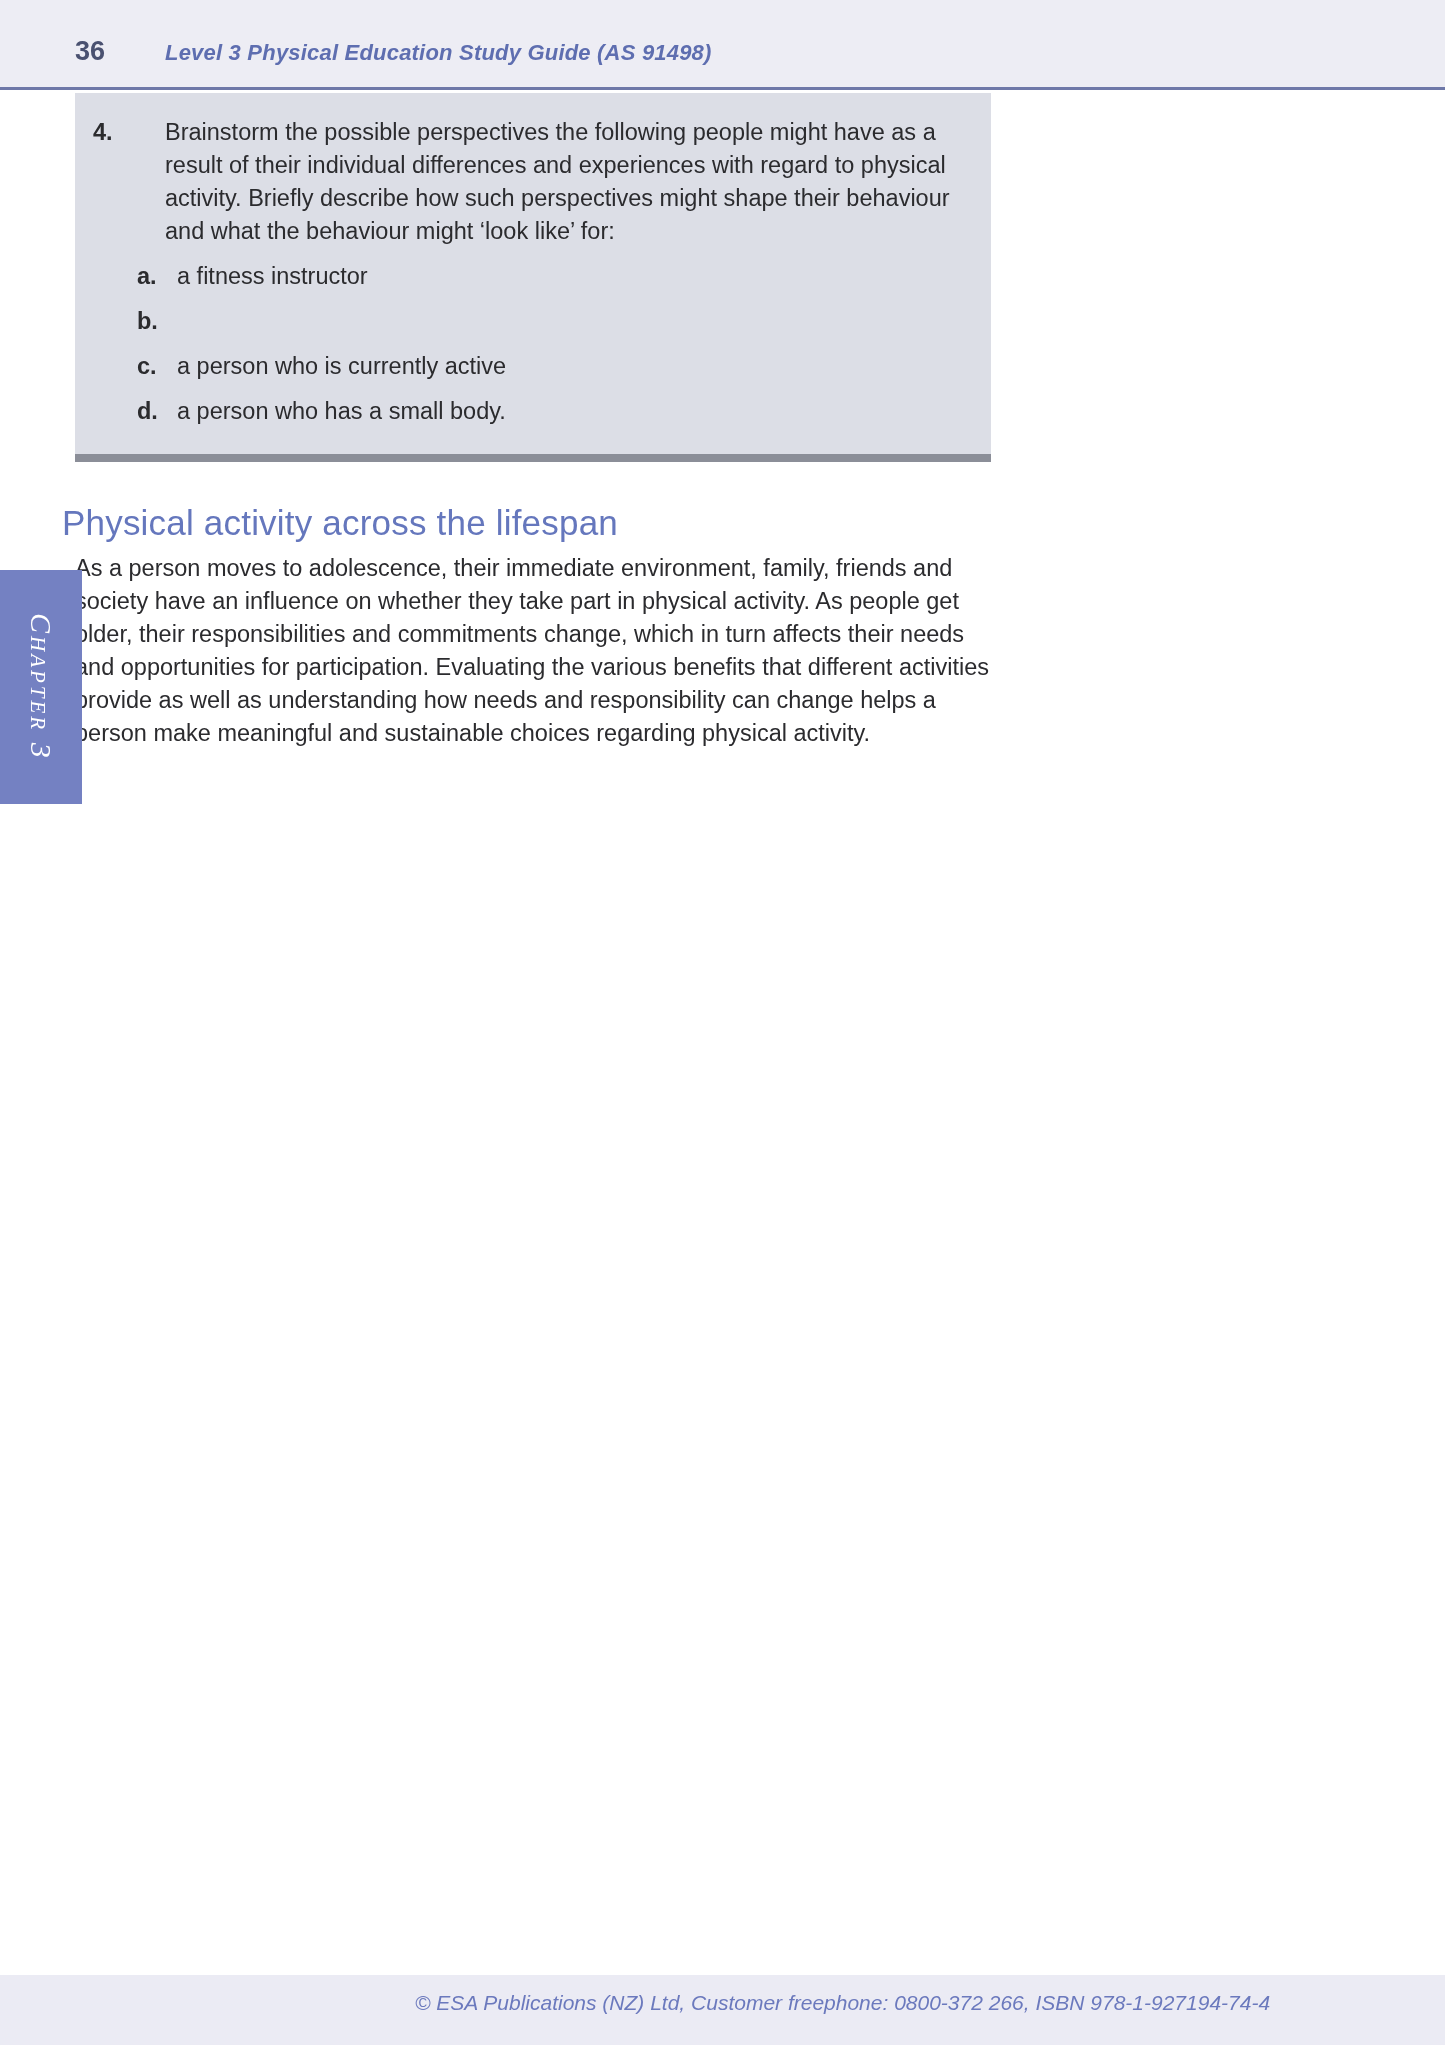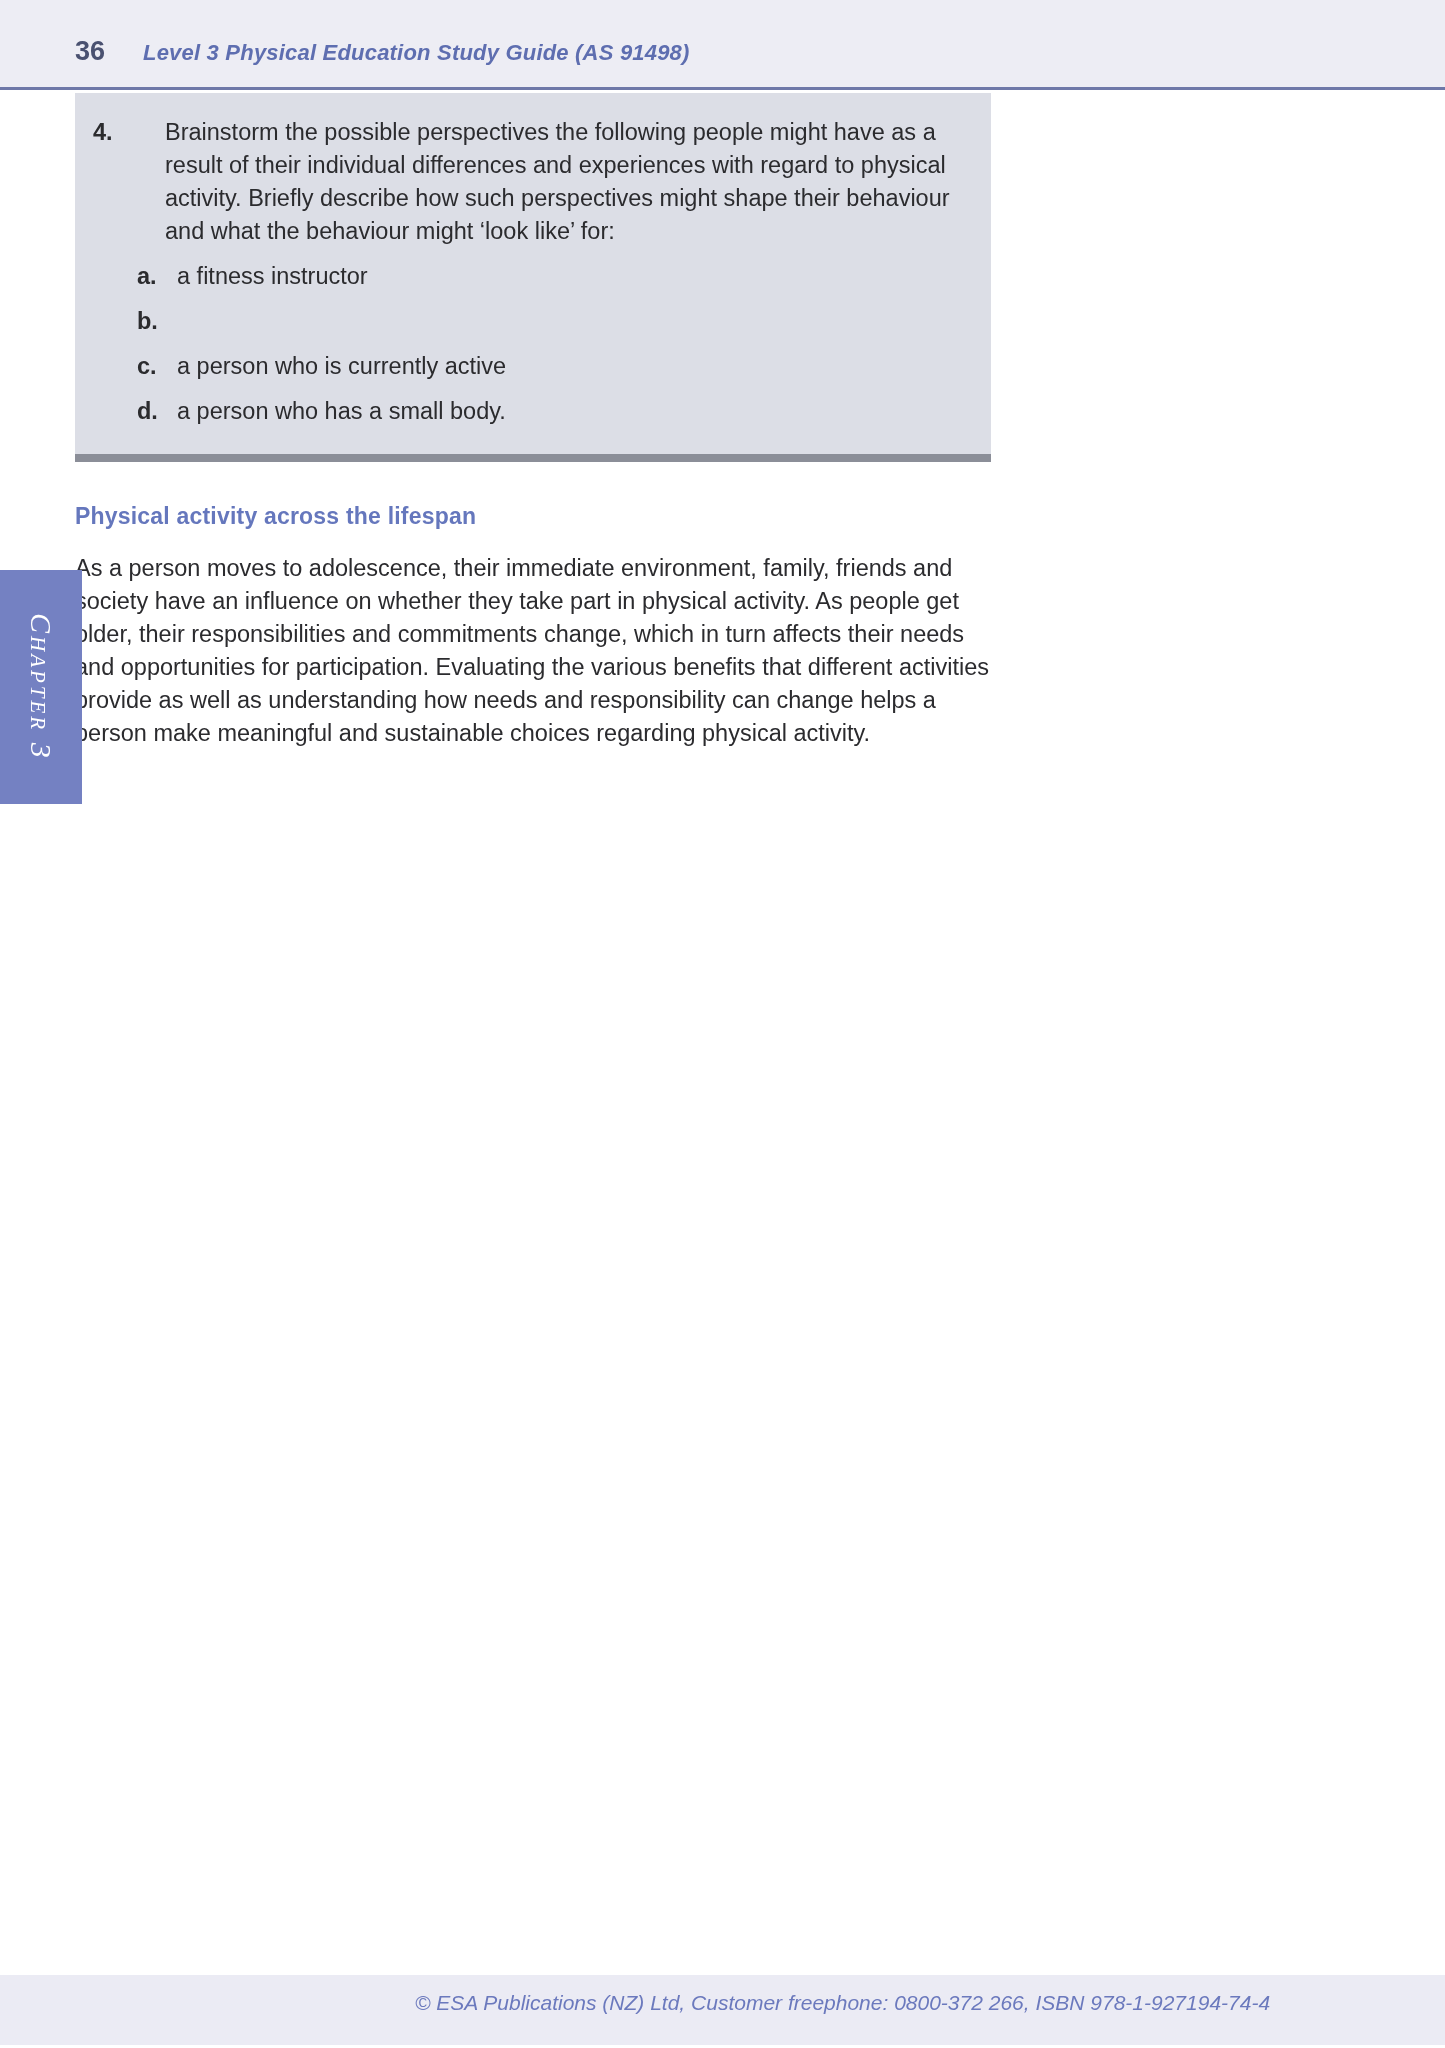--- a/index.html
+++ b/index.html
@@ -14,21 +14,21 @@
 
   
   .page-header {
     position: absolute; top: 0; left: 0; right: 0;
     height: 90px;
     background: #ededf4;
     border-bottom: 3px solid #6e78a8;
   }
   .page-header-inner {
     position: absolute; left: 75px; top: 36px;
-    display: flex; align-items: baseline; gap: 38px;
+    display: flex; align-items: baseline; gap: 60px;
   }
   .page-number {
     font-size: 27px; font-weight: bold; color: #4a5170;
   }
   .book-title {
     font-size: 22px; font-weight: bold; font-style: italic;
     color: #5e6eb0; letter-spacing: 0.2px;
   }
 
   
@@ -50,22 +50,22 @@
   .question-items { margin-top: 12px; }
   .question-item { display: flex; margin-top: 12px; }
   .item-label {
     width: 40px; flex: 0 0 40px; margin-left: 48px;
     font-weight: bold;
   }
   .item-text { flex: 1; }
 
   
   .section-heading {
-    position: absolute; left: 75px; top: 503px;
-    font-size: 23px; font-weight: bold;
+    position: absolute; left: 62px; top: 503px;
+    font-size: 35px; font-weight: normal;
     color: #6577bd; letter-spacing: 0.2px;
   }
   .section-paragraph {
     position: absolute; left: 75px; top: 552px;
     width: 918px;
     font-size: 23.5px; line-height: 33px;
     color: #2b2b2e;
   }
 
   

